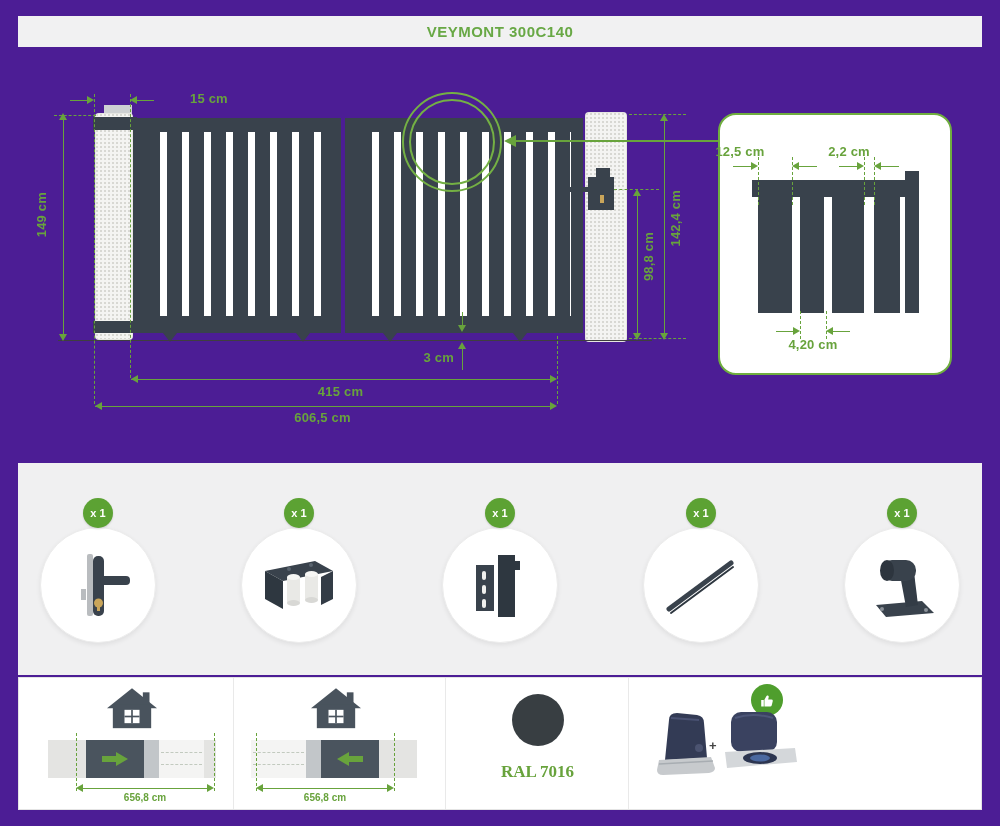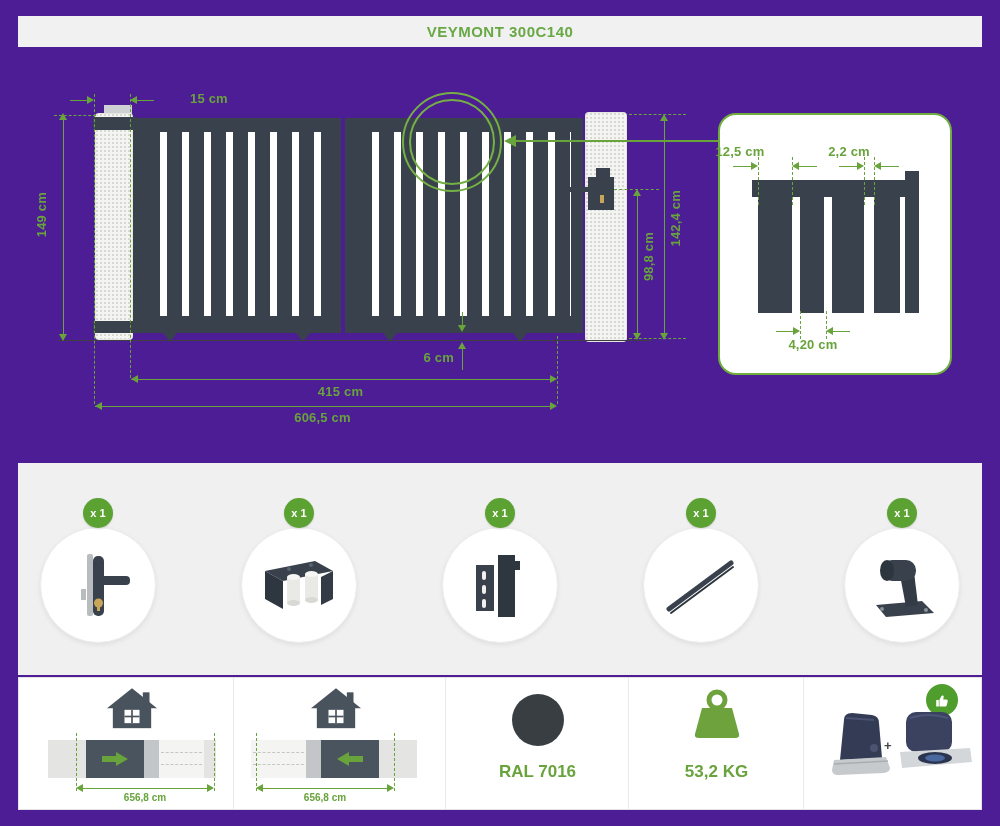--- a/index.html
+++ b/index.html
@@ -112,21 +112,21 @@
     <div class="dh" style="left:614px;top:189px;width:45px;"></div>
     <div class="vl" style="left:637px;top:194px;height:140px;"></div>
     <div class="ar u" style="left:633px;top:189px;"></div>
     <div class="ar d" style="left:633px;top:333px;"></div>
     <div class="dim vdim" style="left:641px;top:232px;">98,8 cm</div>
 
     <div class="vl" style="left:462px;top:312px;height:14px;"></div>
     <div class="ar d" style="left:458px;top:325px;"></div>
     <div class="ar u" style="left:458px;top:342px;"></div>
     <div class="vl" style="left:462px;top:348px;height:22px;"></div>
-    <div class="dim" style="left:414px;top:350px;width:40px;text-align:right;">6 cm</div>
+    <div class="dim" style="left:414px;top:350px;width:40px;text-align:right;">3 cm</div>
 
     <div class="dv" style="left:557px;top:336px;height:68px;"></div>
     <div class="hl" style="left:131px;top:379px;width:419px;"></div>
     <div class="ar l" style="left:131px;top:375px;"></div>
     <div class="ar r" style="left:550px;top:375px;"></div>
     <div class="dim ctr" style="left:131px;top:384px;width:419px;">415 cm</div>
 
     <div class="hl" style="left:95px;top:406px;width:455px;"></div>
     <div class="ar l" style="left:95px;top:402px;"></div>
     <div class="ar r" style="left:550px;top:402px;"></div>
@@ -302,32 +302,25 @@
       </div>
       <div class="abs" style="left:145px;top:62px;width:38px;height:38px;background:#e4e4e2;"></div>
       <div class="dv" style="left:22px;top:55px;height:58px;"></div>
       <div class="dv" style="left:160px;top:55px;height:58px;"></div>
       <div class="ar l" style="left:22px;top:106px;"></div>
       <div class="hl" style="left:29px;top:110px;width:124px;"></div>
       <div class="ar r" style="left:153px;top:106px;"></div>
       <div class="fdim" style="left:22px;top:114px;width:138px;">656,8 cm</div>
     </div>
 
-    <div class="fcell" style="width:183px;">
+    <div class="fcell" style="width:183px;font-family:Liberation Serif, serif;">
       <div class="abs" style="left:66px;top:16px;width:52px;height:52px;border-radius:50%;background:#383e42;"></div>
       <div class="flabel" style="left:0;top:84px;width:183px;">RAL 7016</div>
     </div>
 
-    <div class="fcell" style="width:175px;">
-      <svg class="abs" style="left:60px;top:10px;" width="56" height="58" viewBox="0 0 56 58">
-        <circle cx="28" cy="12" r="8" fill="none" stroke="#6da23c" stroke-width="5"></circle>
-        <path d="M13 20 L43 20 L50 46 Q51 50 46 50 L10 50 Q5 50 6 46 Z" fill="#6da23c"></path>
-      </svg>
-      <div class="flabel" style="left:0;top:84px;width:175px;">53,2 KG</div>
-    </div>
 
     <div class="fcell" style="flex:1;">
       <div class="thumbbadge" style="left:122px;top:6px;">
         <svg width="18" height="18" viewBox="0 0 28 28">
           <path d="M5 24 h4 v-10 h-4 z M10 24 h9 a2.5 2.5 0 0 0 2.4-1.9 l1.5-6 a2.2 2.2 0 0 0-2.1-2.7 h-5 l.9-4.1 a2 2 0 0 0-3.7-1.3 l-3 5.5 v10.5 z" fill="#fff"></path>
         </svg>
       </div>
       <svg class="abs" style="left:18px;top:28px;" width="150" height="90" viewBox="0 0 150 90">
         <path d="M22 14 Q22 7 30 7 L50 9 Q57 10 57 17 L60 52 L18 54 Z" fill="#333b55"></path>
         <path d="M24 12 L52 14" stroke="#4a5273" stroke-width="2" fill="none"></path>

